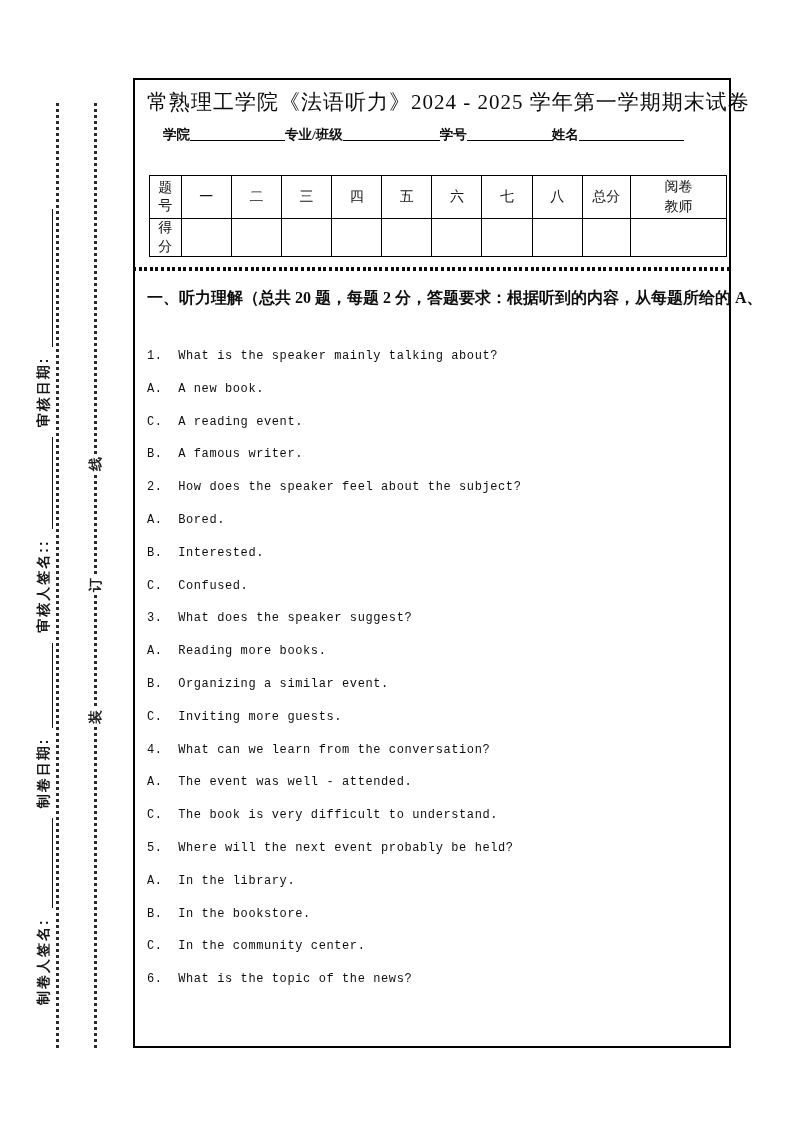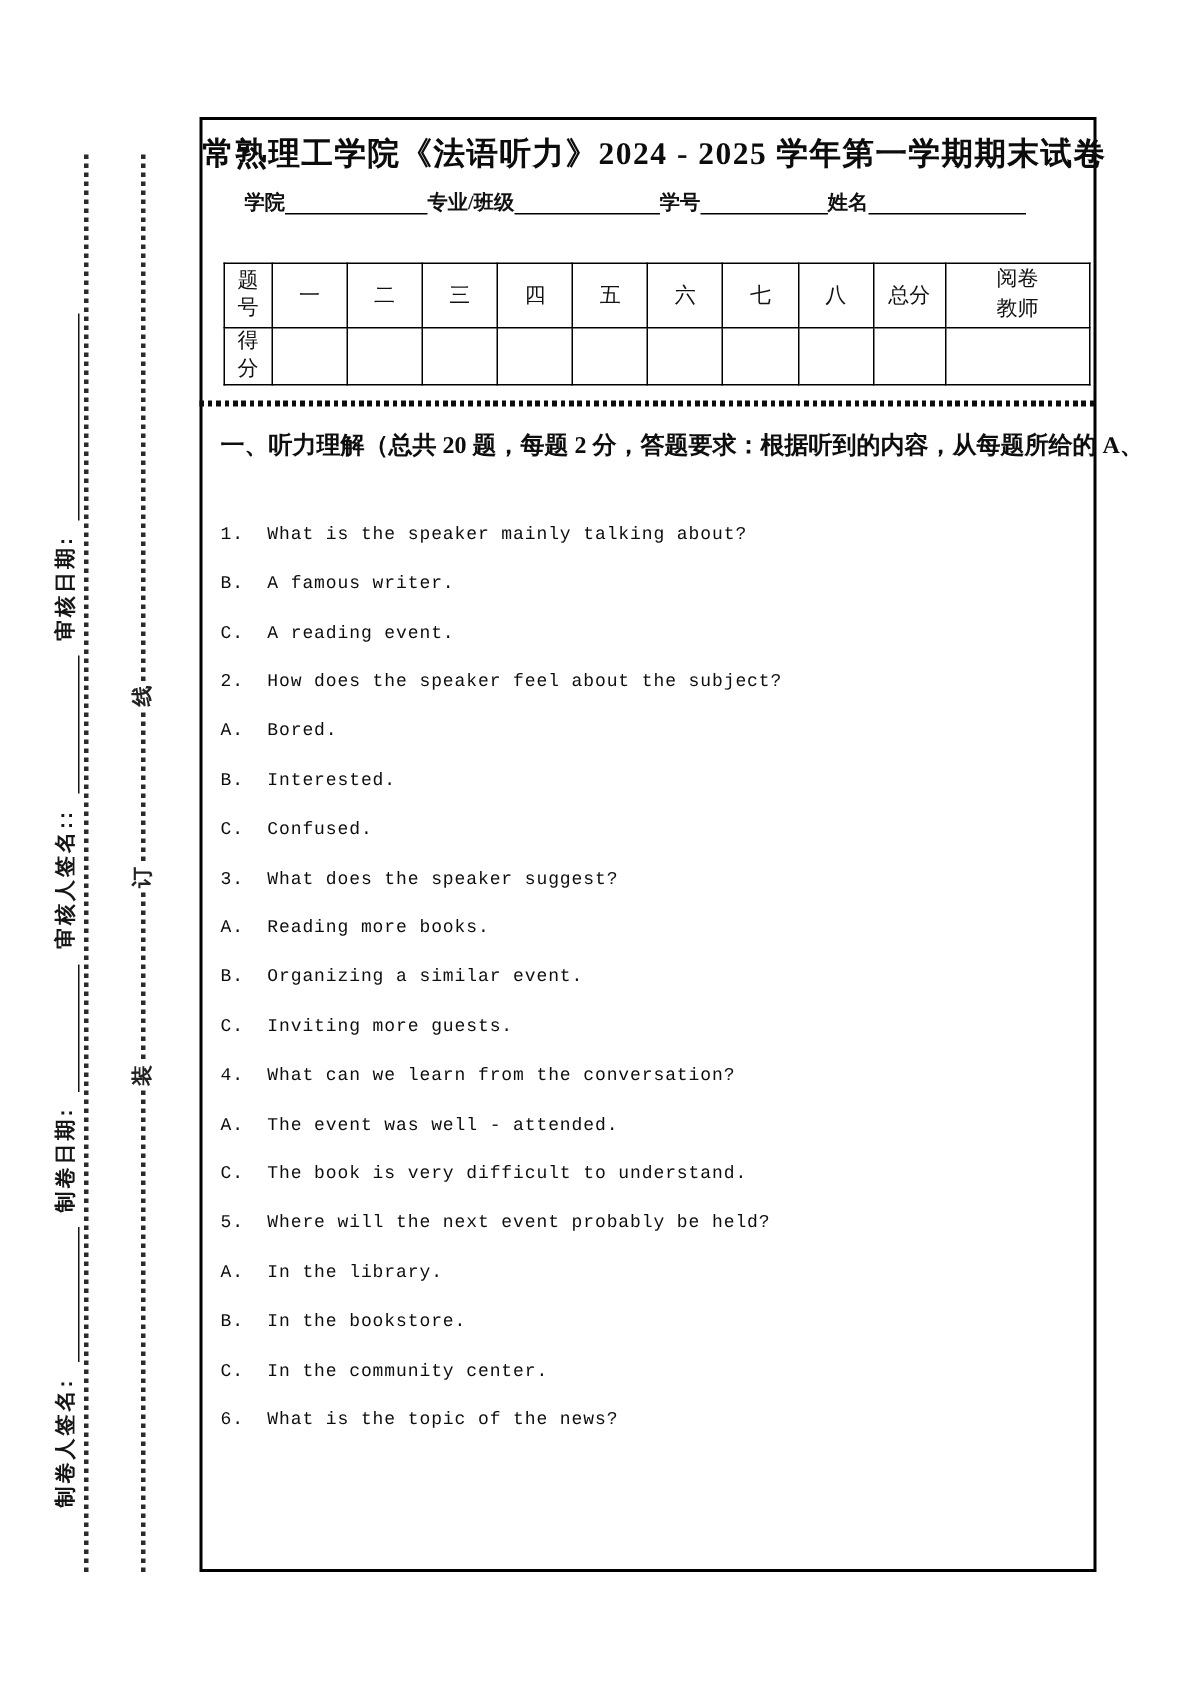--- a/index.html
+++ b/index.html
@@ -34,25 +34,25 @@
   }
   .bc-0{top:452px}.bc-1{top:573px}.bc-2{top:705px}
 
   
   .exam-box{
     position:absolute;left:133px;top:78px;width:598px;height:970px;
     border:2px solid #000;box-sizing:border-box;background:#fff;
   }
   .exam-title{
     position:absolute;top:8px;left:0;width:100%;text-align:center;
-    font-size:21px;letter-spacing:1px;font-weight:700;color:#0c0c0c;white-space:nowrap;
+    font-size:21px;letter-spacing:1px;font-weight:400;color:#0c0c0c;white-space:nowrap;padding-left:12px;
   }
   .field-row{
     position:absolute;top:46px;left:28px;right:14px;
-    display:flex;align-items:center;white-space:nowrap;
+    display:flex;align-items:flex-start;white-space:nowrap;
     font-size:13.5px;font-weight:bold;color:#111;
   }
   .field-line{display:inline-block;border-bottom:1.3px solid #000;height:14px;}
   .fl-0{width:95px}.fl-1{width:97px}.fl-2{width:85px}.fl-3{width:105px}
 
   table.score{
     position:absolute;left:14px;top:95px;width:578px;
     border-collapse:collapse;table-layout:fixed;
     font-size:14px;color:#111;
   }
@@ -169,22 +169,23 @@
       </table>
 
     <div class="dotted-sep"></div>
 
     <div class="sec-heading">
       <span class="hl">一、听力理解（总共 20 题，每题 2 分，答题要求：根据听到的内容，从每题所给的 A、</span>
     </div>
 
     <div class="q-area">
       <div class="q-line">1.  What is the speaker mainly talking about?</div>
+      <div class="q-line">A.  A new book.</div>
+      <div class="q-line">C.  A reading event.</div>
       <div class="q-line">B.  A famous writer.</div>
-      <div class="q-line">C.  A reading event.</div>
       <div class="q-line">2.  How does the speaker feel about the subject?</div>
       <div class="q-line">A.  Bored.</div>
       <div class="q-line">B.  Interested.</div>
       <div class="q-line">C.  Confused.</div>
       <div class="q-line">3.  What does the speaker suggest?</div>
       <div class="q-line">A.  Reading more books.</div>
       <div class="q-line">B.  Organizing a similar event.</div>
       <div class="q-line">C.  Inviting more guests.</div>
       <div class="q-line">4.  What can we learn from the conversation?</div>
       <div class="q-line">A.  The event was well - attended.</div>

